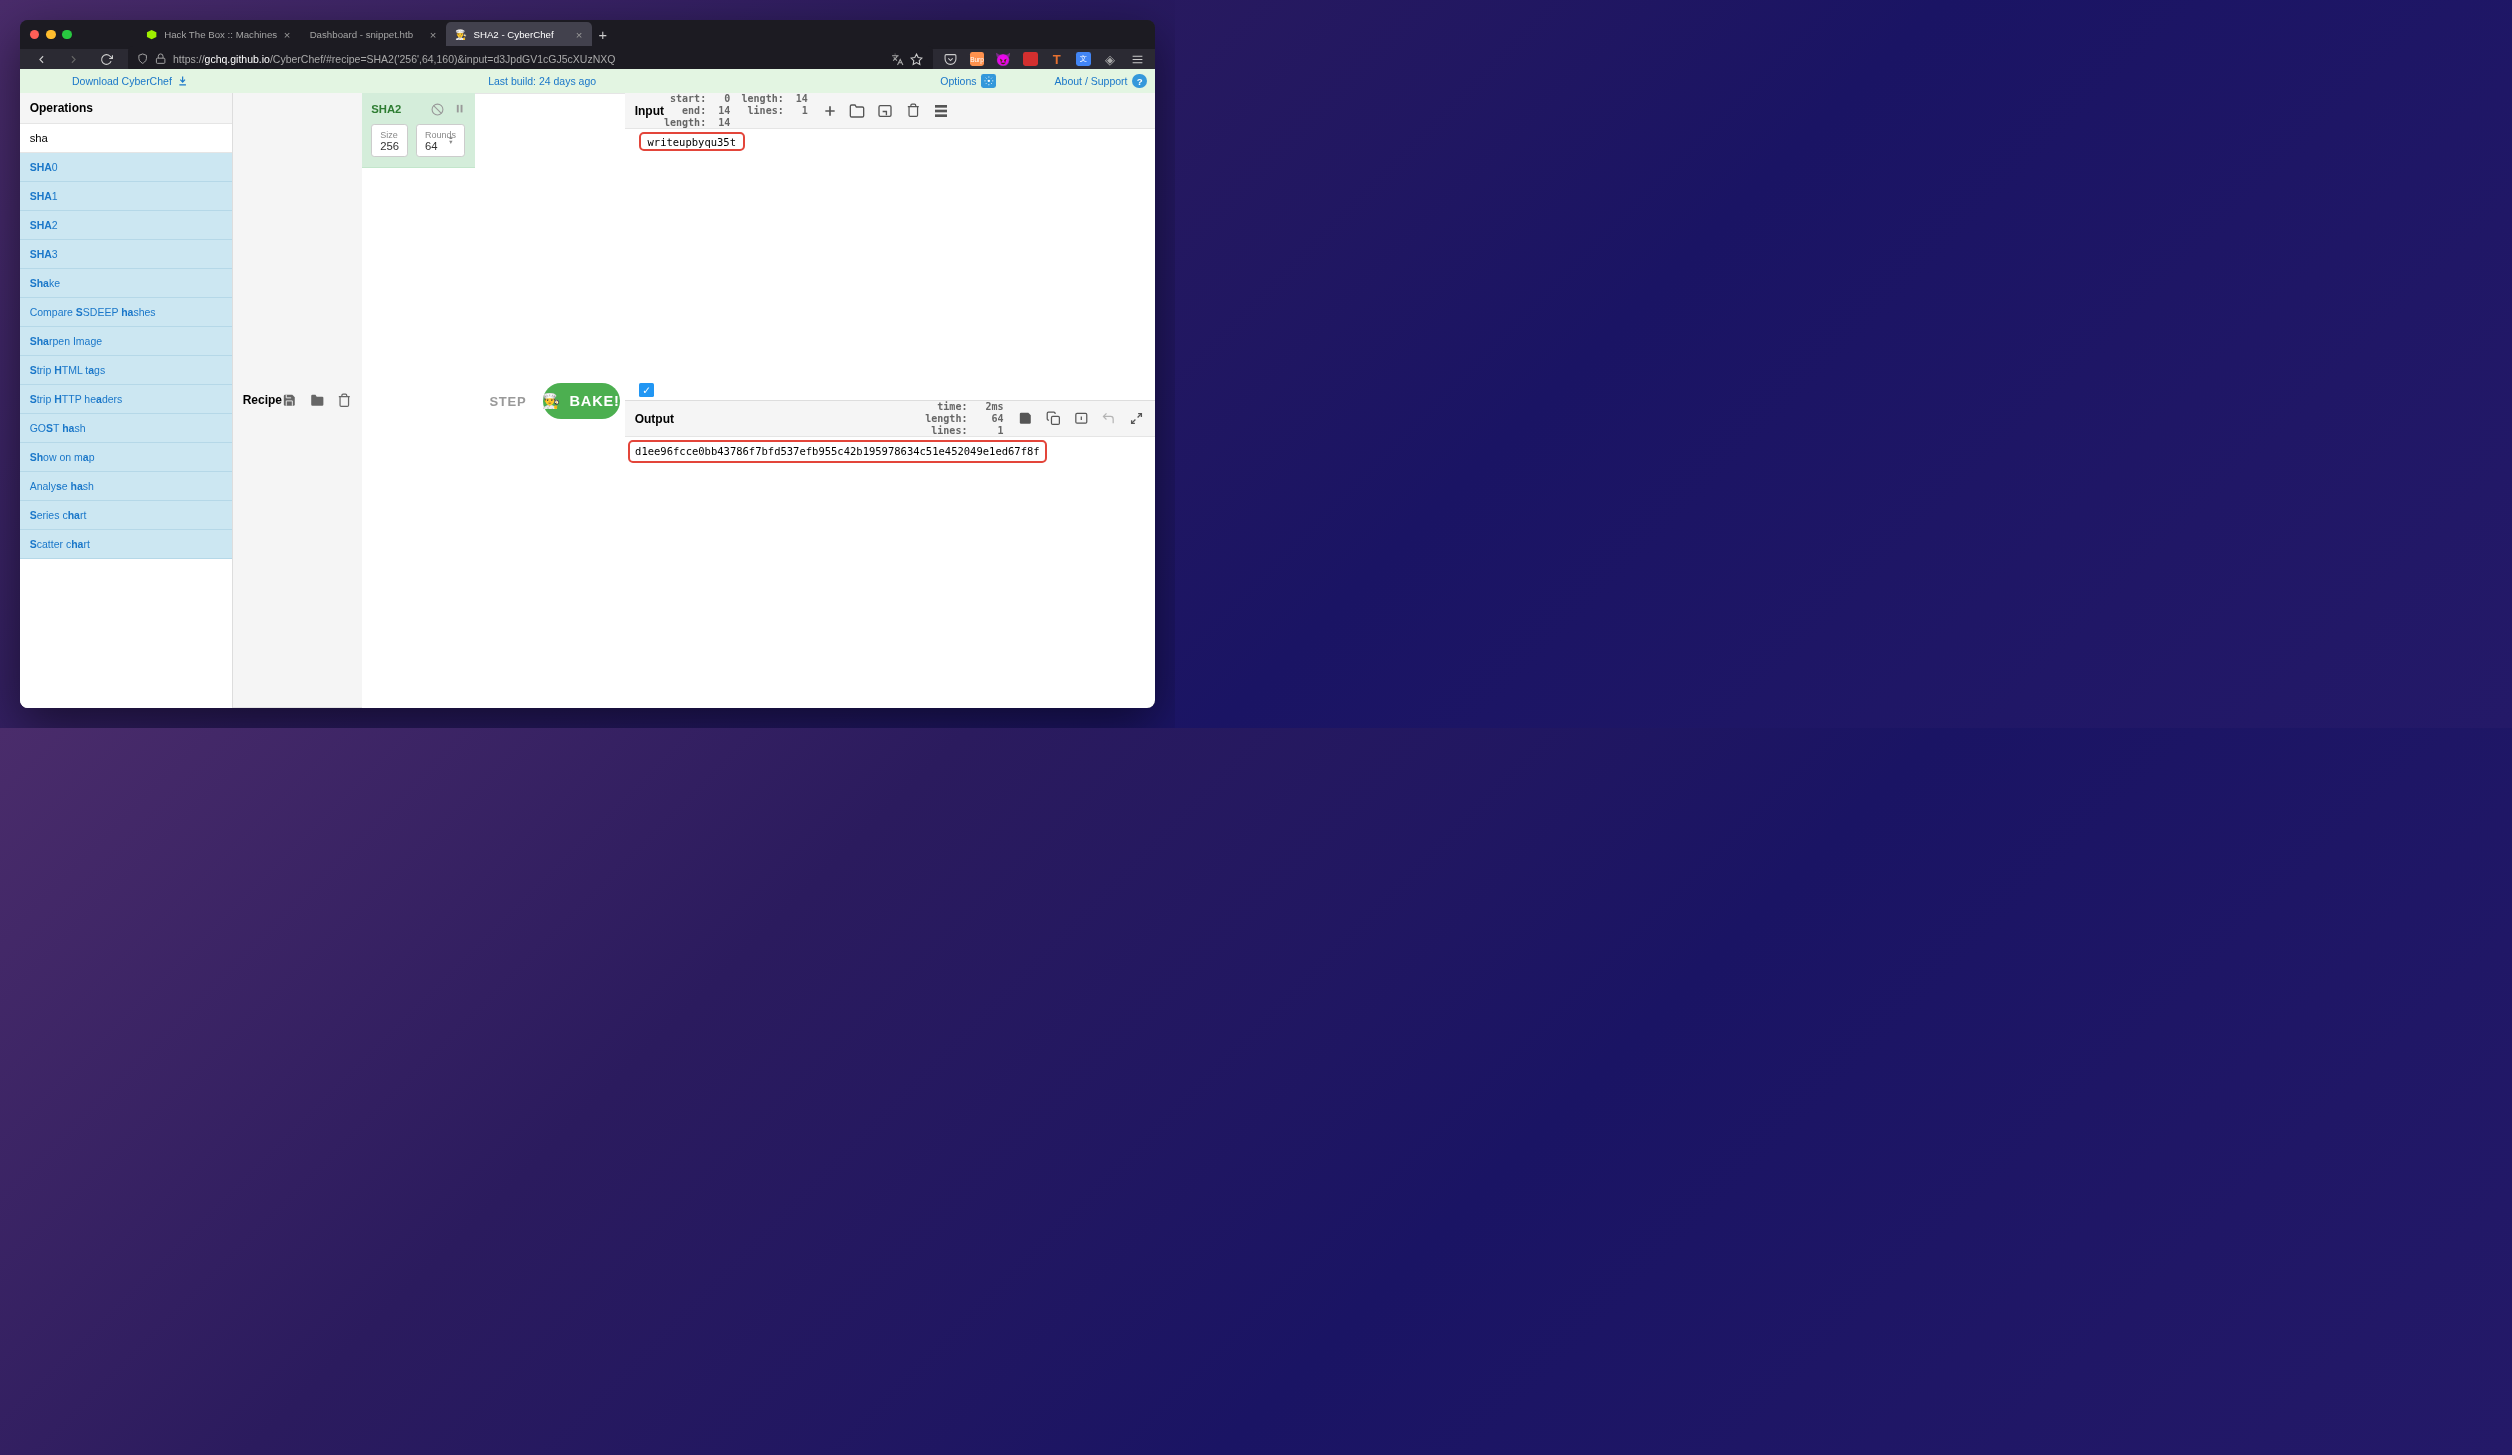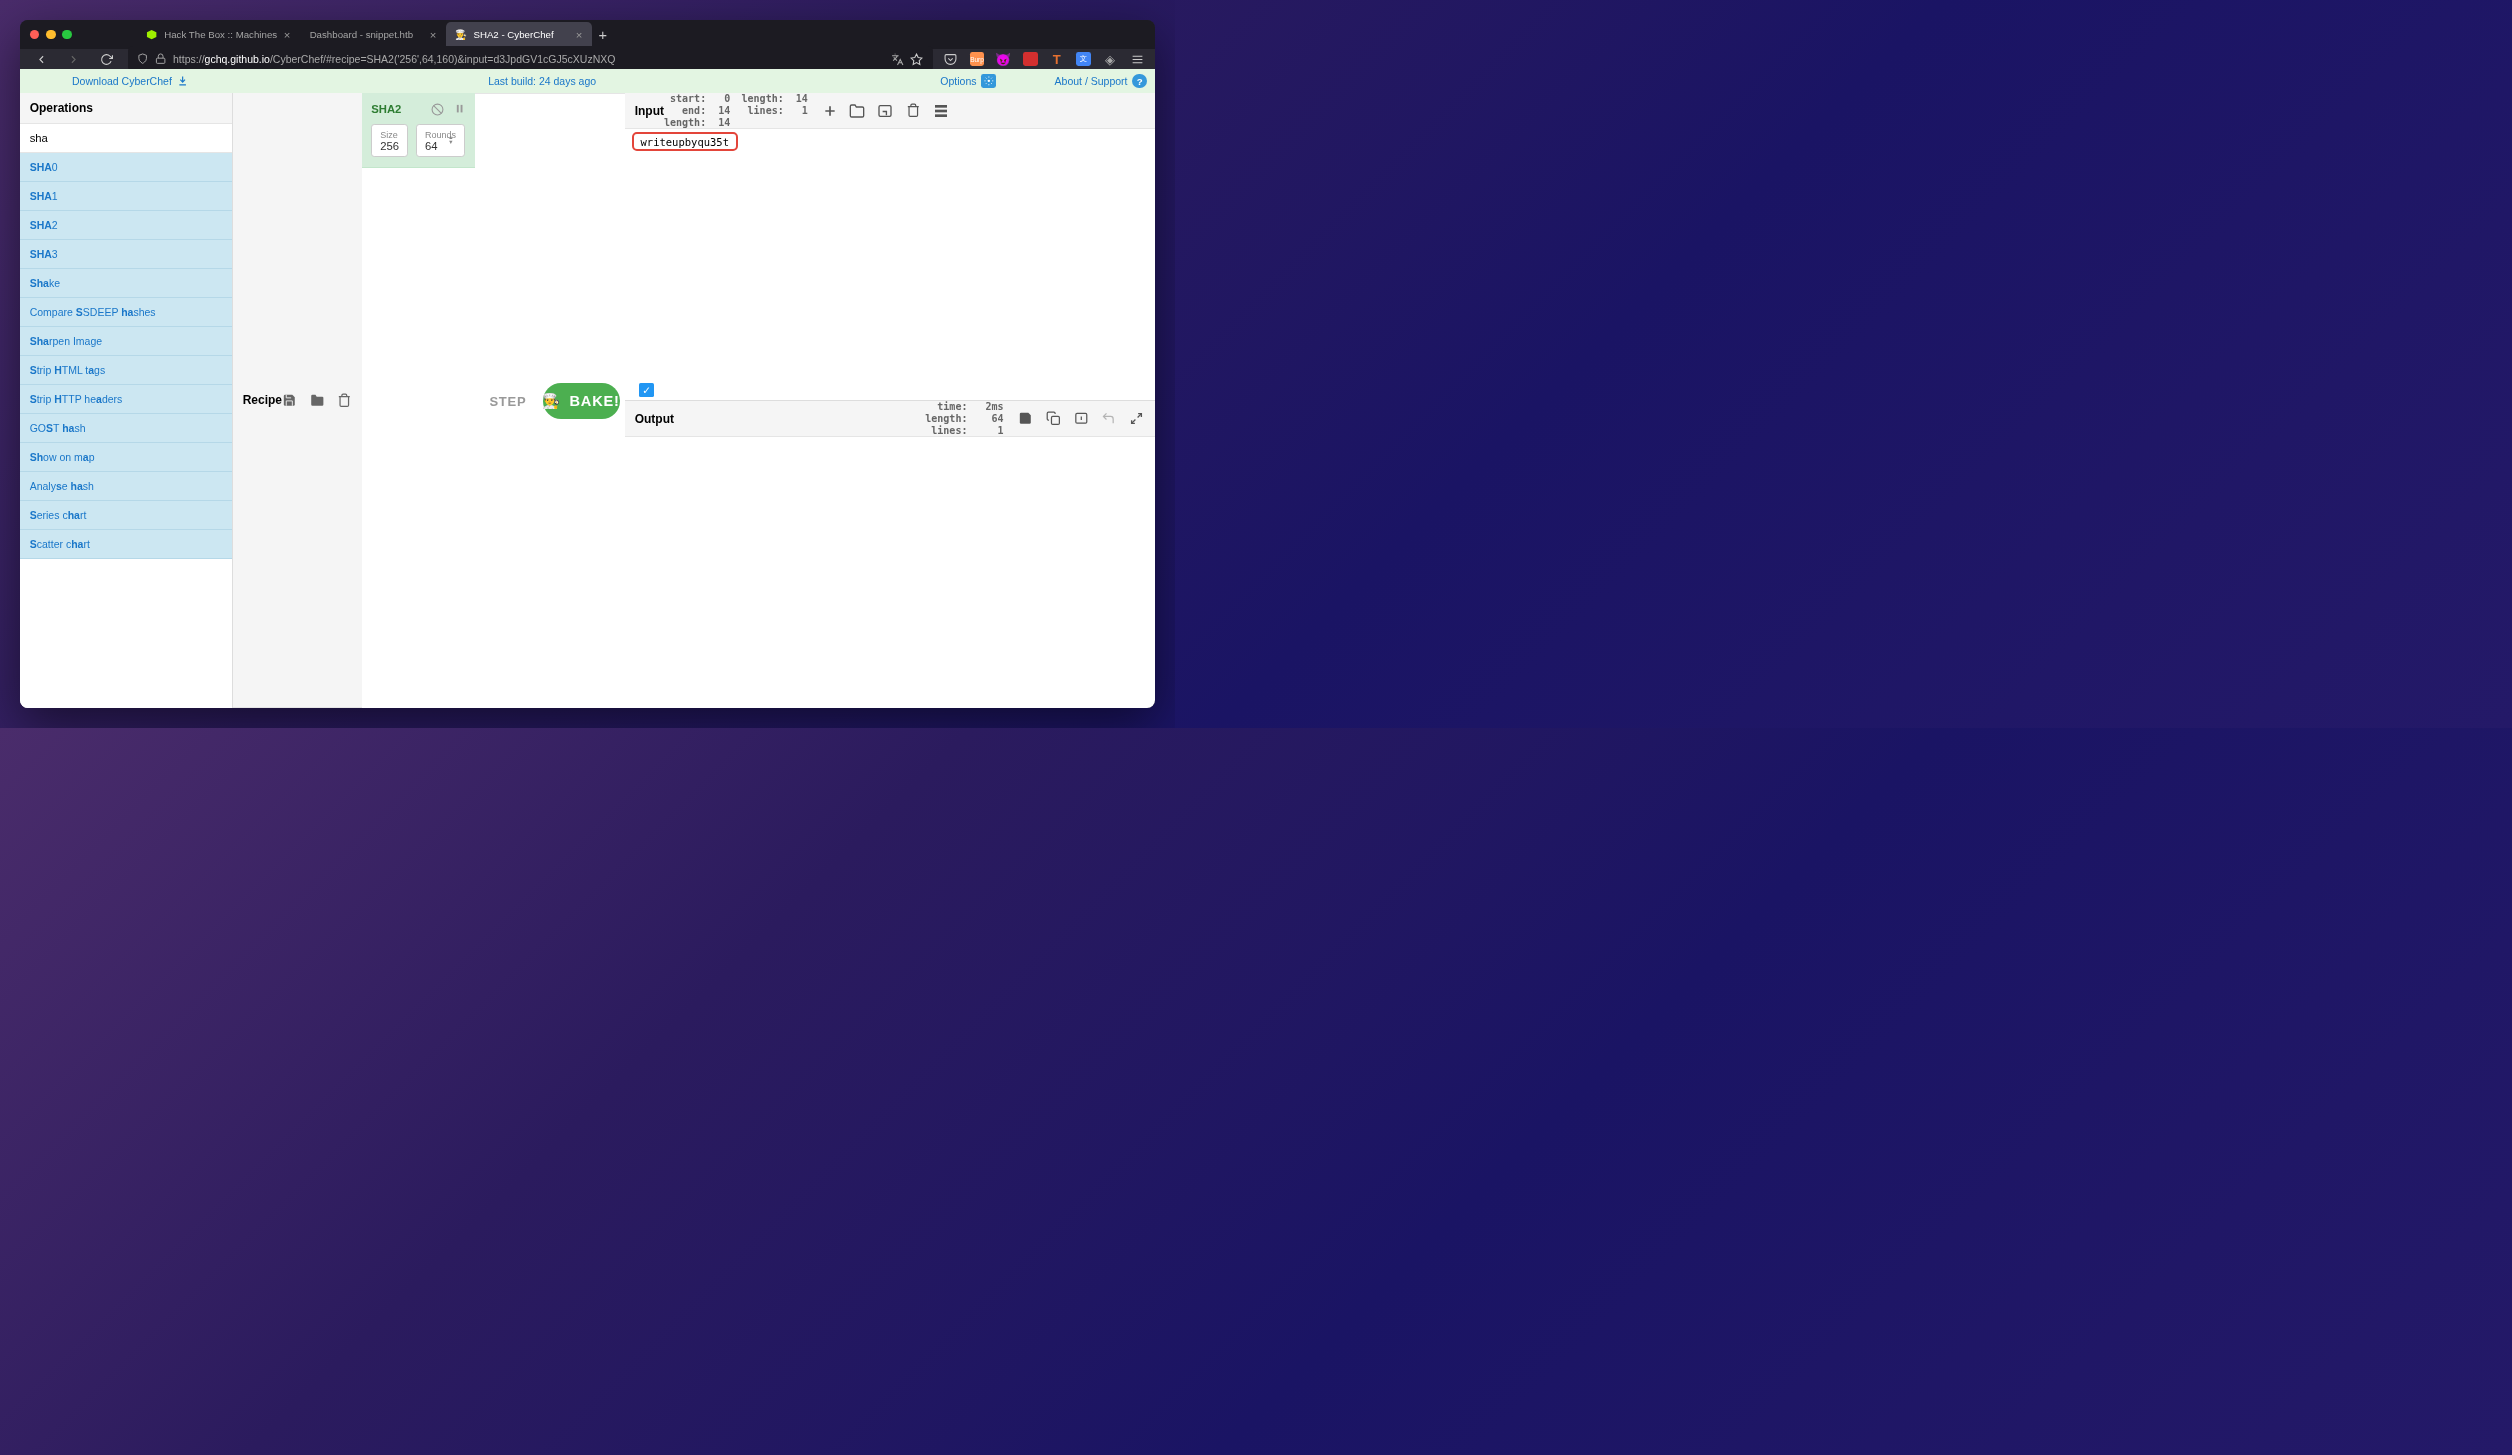--- a/index.html
+++ b/index.html
@@ -206,21 +206,21 @@
       border-bottom:0.8px solid #e5e5e5;
       display:flex;
       align-items:center;
       height:36px;
     }
     .io-stats { margin-left:auto; font-family: monospace; font-size:10px; color:#666; line-height:1.2; text-align:right; white-space:pre;}
     .io-stats-block { display:flex; gap:11.3px; }
     .io-icons { margin-left:13px; display:flex; gap:9.7px; color:#555; align-items:center;}
     .io-icons span { cursor:pointer; font-size:14.6px; width:18px; display:flex; justify-content:center;}
     .input-body { flex:1; padding:6.5px 9.7px; position:relative; }
-    .highlight-box { border:2.4px solid #e3453a; border-radius:4.9px; padding:1.6px 6.5px; display:inline-block; font-family:monospace; font-size:10.5px; position:absolute; top:3.2px; left:7px;}
+    .highlight-box { border:2.4px solid #e3453a; border-radius:4.9px; padding:1.6px 6.5px; display:inline-block; font-family:monospace; font-size:10.5px; position:absolute; top:3.2px; left:14px;}
     .output-body { flex:1; padding:6.5px 9.7px; position:relative; }
     .output-text { font-family:monospace; font-size:10.5px; }
     .output-highlight { border:2.4px solid #e3453a; border-radius:4.9px; padding:3.2px 4.9px; display:inline-block; position:absolute; top:3.2px; left:3.2px; }
     .input-section { flex:1; display:flex; flex-direction:column; min-height:0; }
     .output-section { flex:1; display:flex; flex-direction:column; min-height:0; border-top:0.8px solid #ddd;}
 
     svg { display:block; }
   </style>
 </head>
 <body>
@@ -519,18 +519,21 @@
               <span>
                   <svg width="13" height="13" viewBox="0 0 24 24" fill="none" stroke="#555" stroke-width="2.5">
                     <polyline points="15 3 21 3 21 9"></polyline>
                     <polyline points="9 21 3 21 3 15"></polyline>
                     <line x1="21" y1="3" x2="14" y2="10"></line>
                     <line x1="3" y1="21" x2="10" y2="14"></line>
                   </svg>
                 </span>
             </div>
           </div>
+          <div class="output-body">
+            <span class="output-highlight output-text">d1ee96fcce0bb43786f7bfd537efb955c42b195978634c51e452049e1ed67f8f</span>
+          </div>
         </div>
       </div>
     </div>
   </div>
 </div>
 
 
 </body></html>

